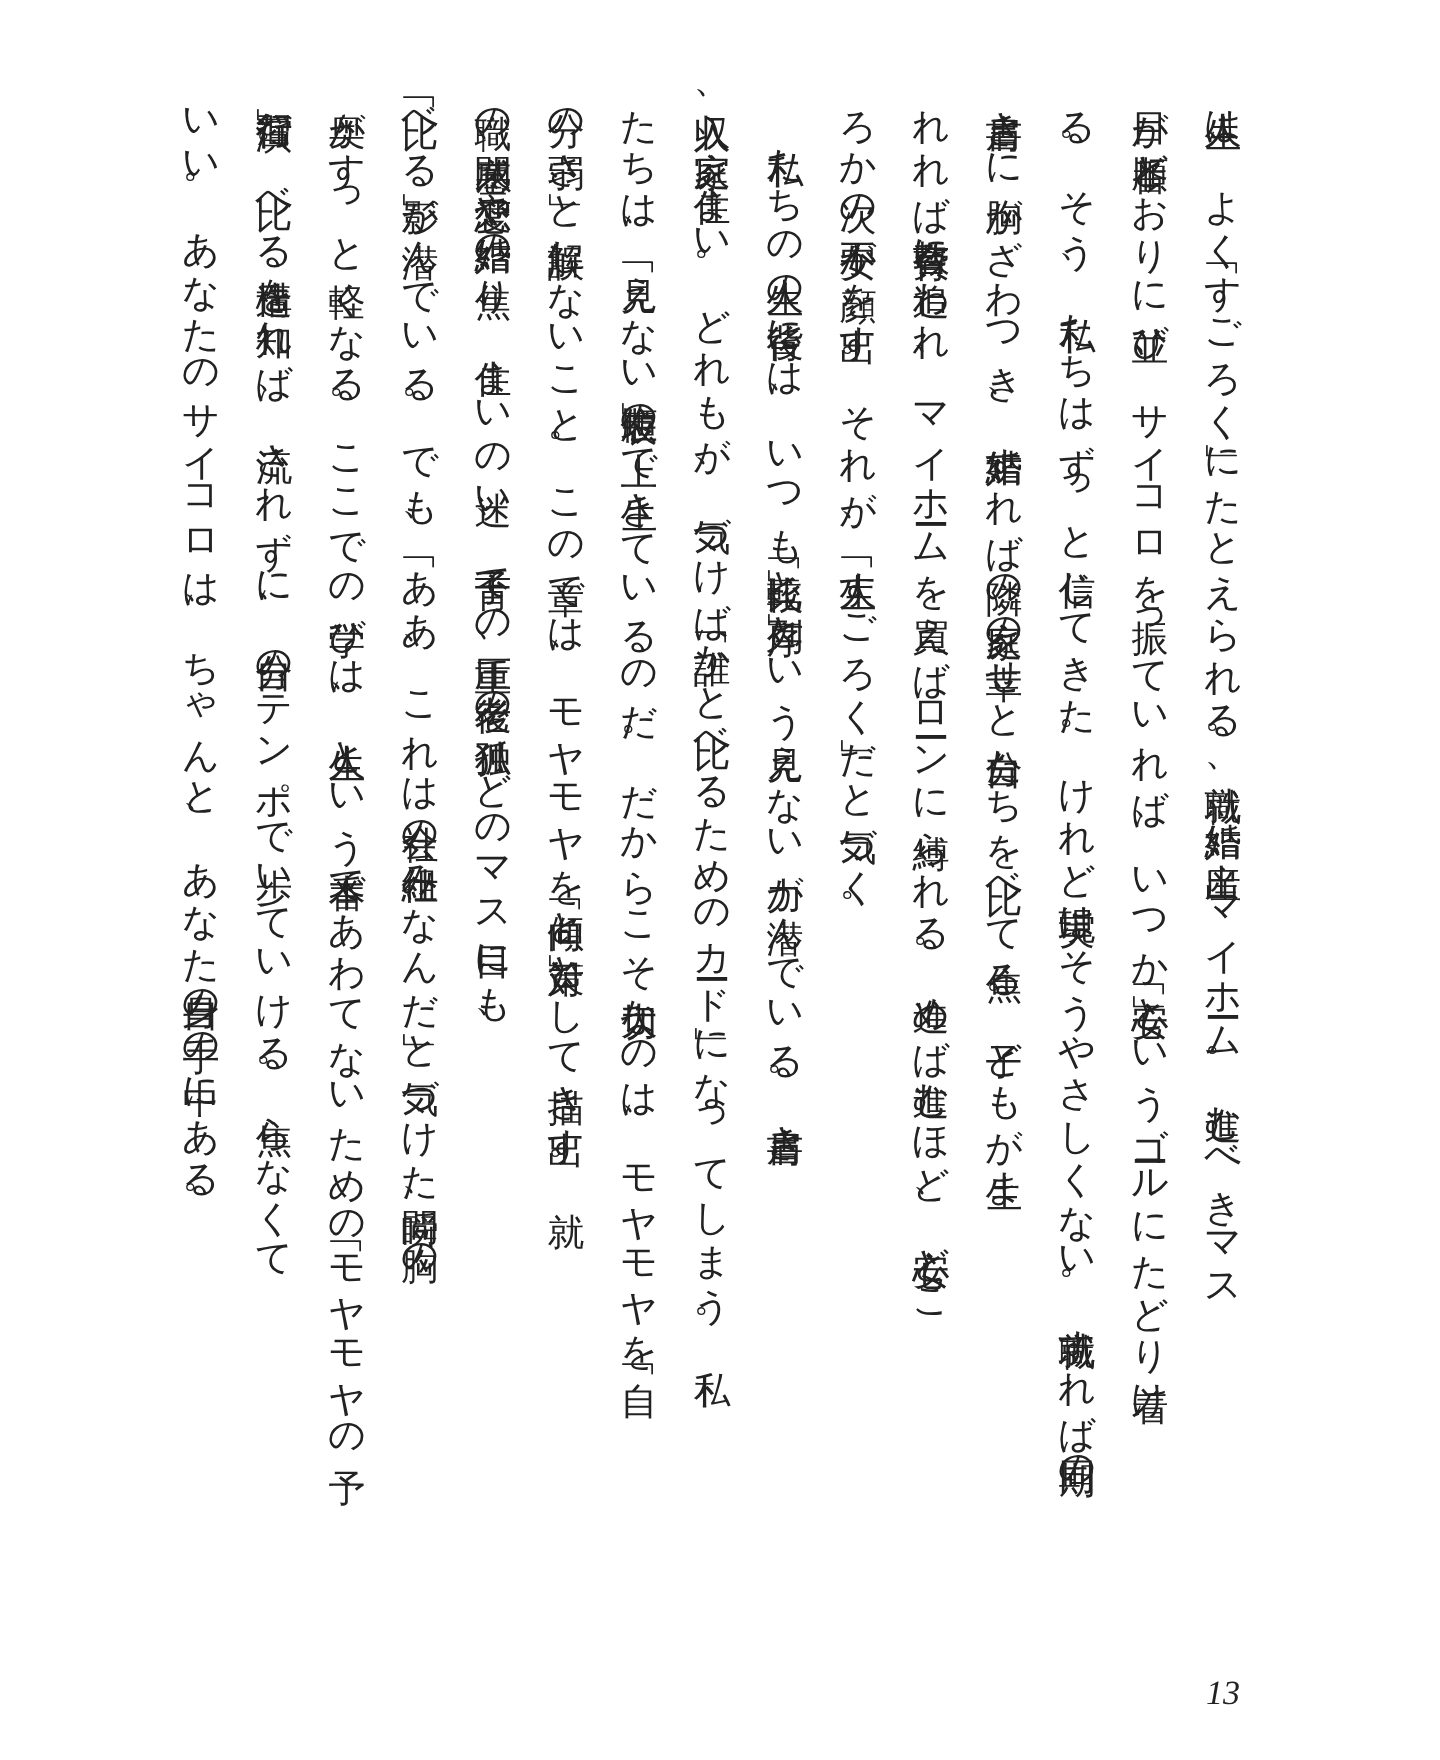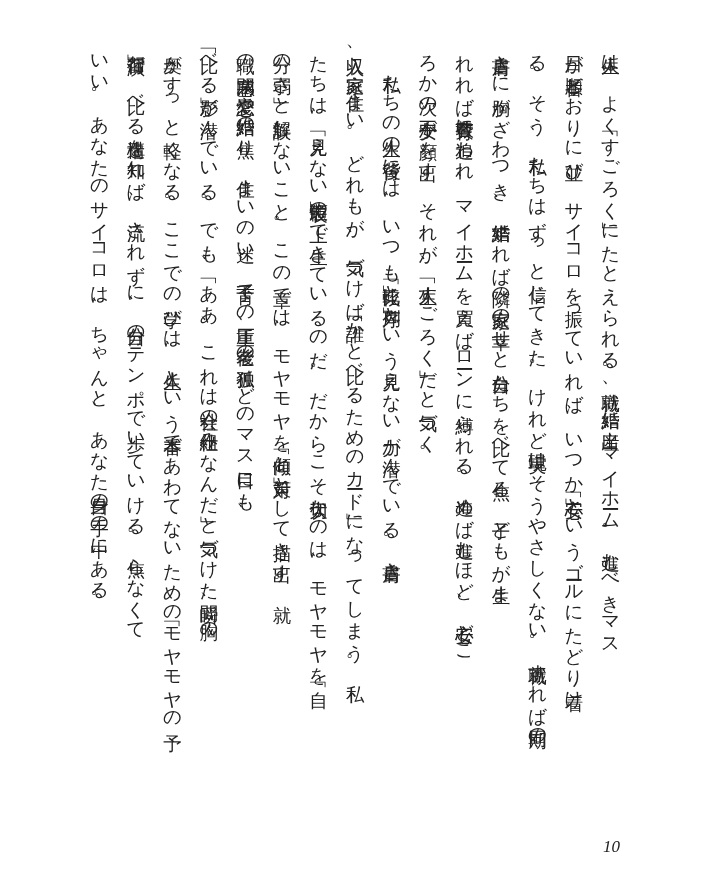--- a/index.html
+++ b/index.html
@@ -61,14 +61,14 @@
     <span class="col">　私たちの人生の背後には、いつも「比較」と「序列」という見えない力が潜んでいる。肩書き、</span>
     <span class="col">収入、家庭、住まい。どれもが、気づけば「誰かと比べるためのカード」になってしまう。私</span>
     <span class="col">たちは、「見えない順位表」の上で生きているのだ。だからこそ大切なのは、モヤモヤを「自</span>
     <span class="col">分の弱さ」と誤解しないこと。この章では、モヤモヤを「傾向と対策」として描き出す。就</span>
     <span class="col">職の閉塞感、恋愛や結婚の焦り、住まいの迷い、子育ての重圧、老後の孤独。どのマス目にも、</span>
     <span class="col">「比べる影」が潜んでいる。でも、「ああ、これは社会の仕組みなんだ」と気づけた瞬間、胸の</span>
     <span class="col">奥がすっと軽くなる。ここでの学びは、人生という本番であわてないための「モヤモヤの予</span>
     <span class="col">行演習」だ。比べる構造を知れば、流されずに、自分のテンポで歩いていける。焦らなくて</span>
     <span class="col">いい。あなたのサイコロは、ちゃんと、あなた自身の手の中にある。</span>
   </div>
-  <div class="page-number">10</div>
+  <div class="page-number">13</div>
 </div>
 
 </body></html>

